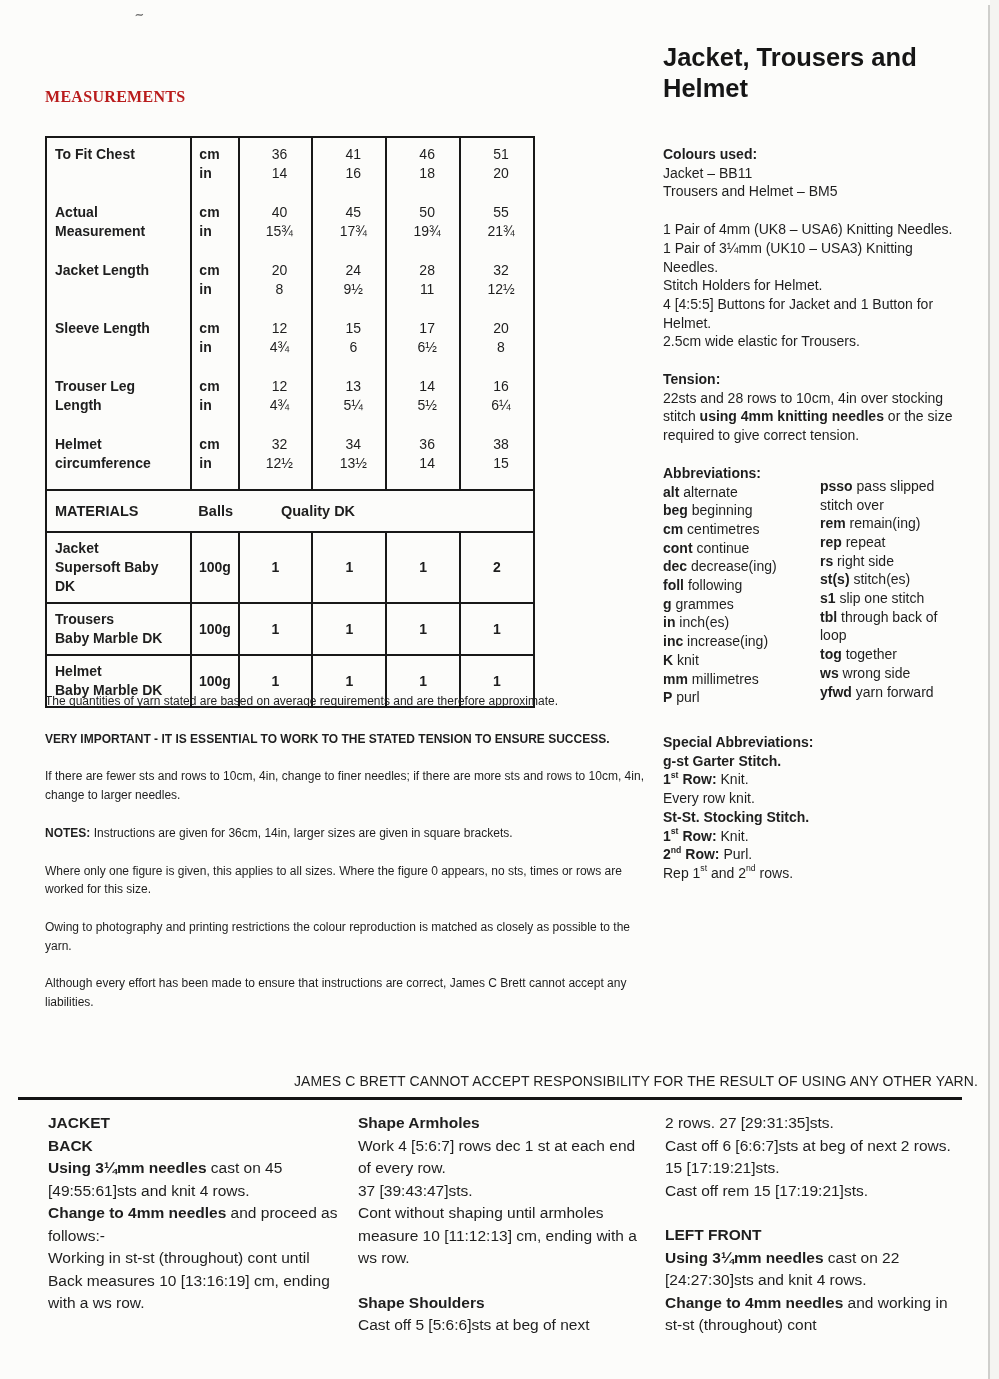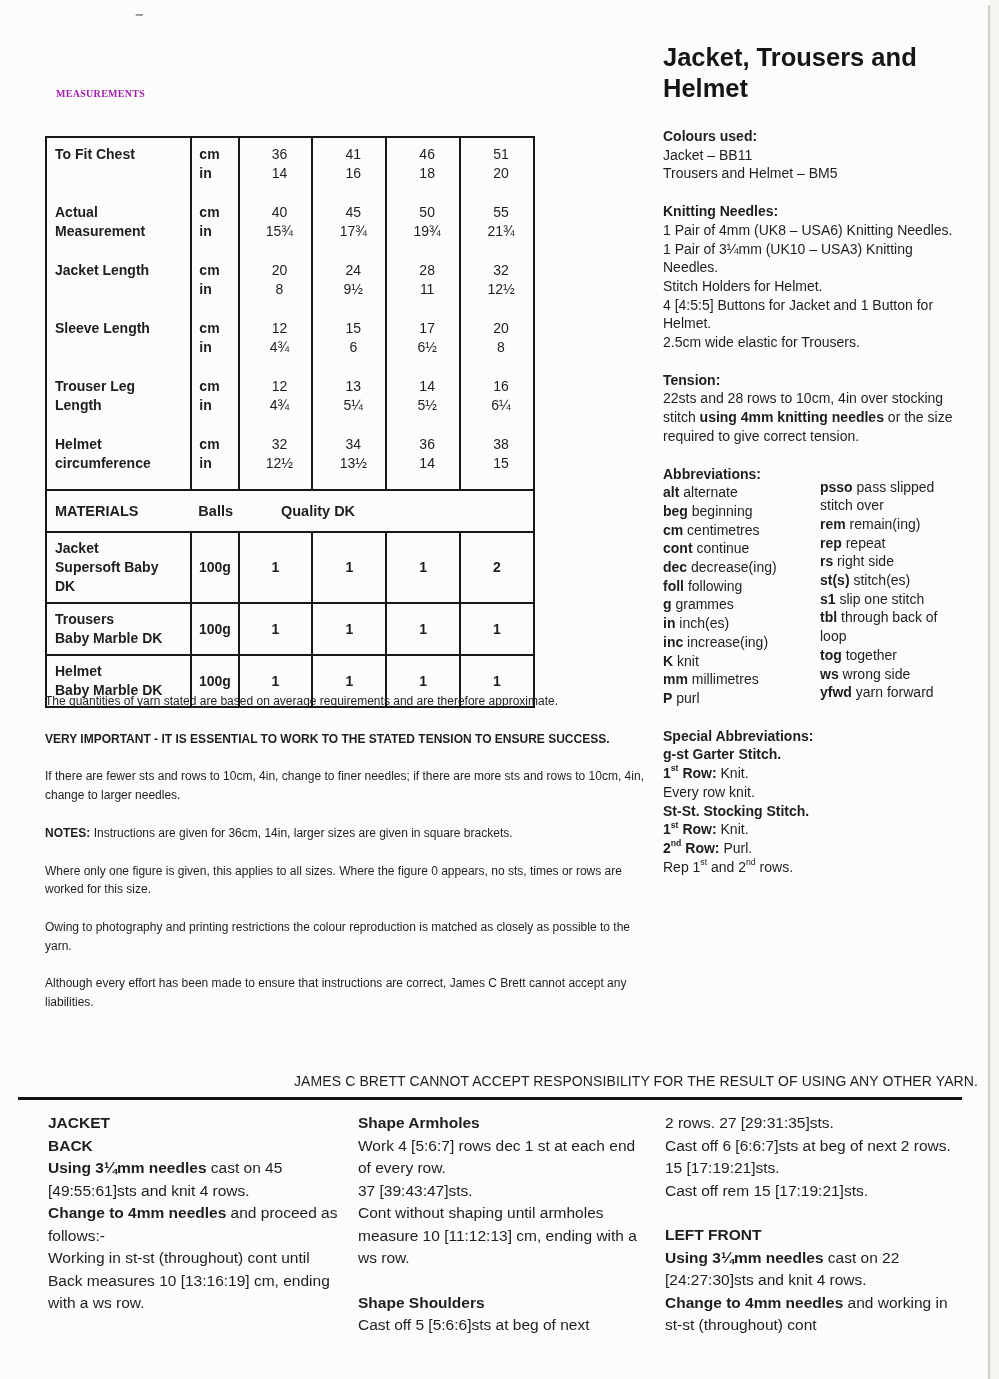--- a/index.html
+++ b/index.html
@@ -5,21 +5,21 @@
   html,body{margin:0;padding:0;background:#d9d9d6;}
   .page{position:relative;width:999px;height:1379px;background:#fcfcfa;
         font-family:"Liberation Sans",sans-serif;color:#1e1e1e;overflow:hidden;margin:0 auto;}
 
   
   .scan-strip{position:absolute;top:0;right:0;width:9px;height:100%;background:#f4f4f1;}
   .scan-edge{position:absolute;top:5px;right:9px;width:2px;height:1374px;background:#cfcfcc;}
   .pen-mark{position:absolute;left:135px;top:6px;color:#4a4a4a;font-size:15px;transform:rotate(-8deg);}
 
   .meas-head{position:absolute;left:45px;top:88px;font-family:"Liberation Serif",serif;
-             font-weight:bold;font-size:10px;letter-spacing:.3px;color:#a21caf;margin-left:11px;}
+             font-weight:bold;font-size:16px;letter-spacing:.3px;color:#b91c1c;}
 
   
   #size-table{position:absolute;left:45px;top:136px;width:490px;border:2.5px solid #181818;box-sizing:border-box;}
   .grid-row{display:grid;grid-template-columns:29.5% 9.7% 15.2% 15.2% 15.2% 15.2%;}
   .cell{box-sizing:border-box;padding:4px 8px 16px 8px;font-size:14px;line-height:19px;}
   .vline{border-left:2px solid #181818;}
   .m-block:first-child .cell{padding-top:7px;}
   .label-cell{font-weight:bold;}
   .unit-cell{font-weight:bold;padding-left:7px;}
   .val-cell{text-align:center;padding-left:10px;padding-right:2px;}
@@ -36,24 +36,24 @@
   #left-notes p{margin:0 0 19px 0;}
   .b{font-weight:bold;}
   sup{font-size:62%;line-height:0;position:relative;top:-1px;}
 
   .disclaimer{position:absolute;left:20px;top:1073px;width:958px;text-align:right;
               font-weight:normal;font-size:14px;letter-spacing:.1px;}
   .bottom-rule{position:absolute;left:18px;top:1097px;width:944px;height:3px;background:#141414;}
 
   
   #right-col{position:absolute;left:663px;top:42px;width:299px;font-size:14px;line-height:18.7px;}
-  .rc-title{font-size:25.5px;line-height:31px;font-weight:bold;color:#161616;margin-bottom:23px;}
+  .rc-title{font-size:25.5px;line-height:31px;font-weight:bold;color:#161616;margin-bottom:41px;}
   .rc-section{margin-bottom:19px;}
   .rc-h{font-weight:bold;}
-  .abbr-wrap{display:flex;margin-bottom:19px;}
+  .abbr-wrap{display:flex;margin-bottom:26px;}
   .abbr-left{width:157px;flex:none;}
   .abbr-right{width:142px;flex:none;margin-top:13px;}
   .abbr-line{margin:0;}
 
   
   .bcol{position:absolute;top:1112px;font-size:15.5px;line-height:22.5px;}
   #bcol1{left:48px;width:292px;}
   #bcol2{left:358px;width:288px;}
   #bcol3{left:665px;width:297px;}
   .bh{font-weight:bold;}
@@ -282,21 +282,20 @@
 
   <div id="right-col">
     <div class="rc-title">Jacket, Trousers and Helmet</div>
     <div id="rc-sections">
         <div class="rc-section">
           <div class="rc-h">Colours used:</div>
           <div class="rc-line"><span>Jacket – BB11</span></div>
           <div class="rc-line"><span>Trousers and Helmet – BM5</span></div>
         </div>
         <div class="rc-section">
-          <div class="rc-h">Knitting Needles:</div>
           <div class="rc-line"><span>1 Pair of 4mm (UK8 – USA6) Knitting Needles.</span></div>
           <div class="rc-line"><span>1 Pair of 3¼mm (UK10 – USA3) Knitting Needles.</span></div>
           <div class="rc-line"><span>Stitch Holders for Helmet.</span></div>
           <div class="rc-line"><span>4 [4:5:5] Buttons for Jacket and 1 Button for Helmet.</span></div>
           <div class="rc-line"><span>2.5cm wide elastic for Trousers.</span></div>
         </div>
         <div class="rc-section">
           <div class="rc-h">Tension:</div>
           <div class="rc-line"><span>22sts and 28 rows to 10cm, 4in over stocking stitch </span><span class="b">using 4mm knitting needles</span><span> or the size required to give correct tension.</span></div>
         </div>

